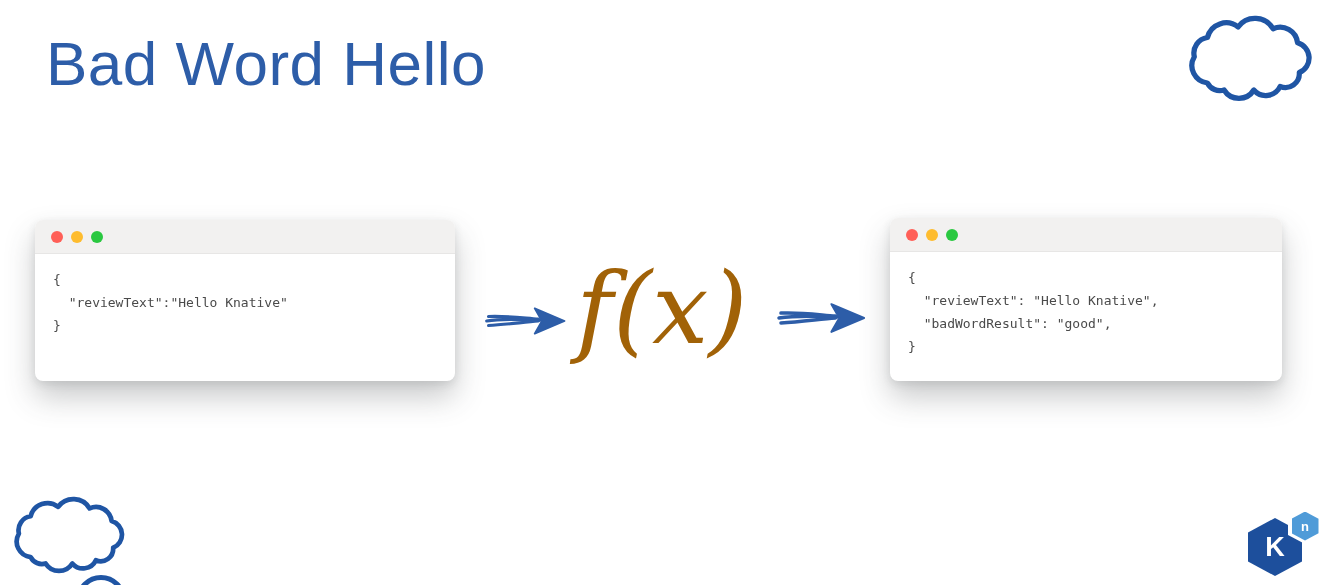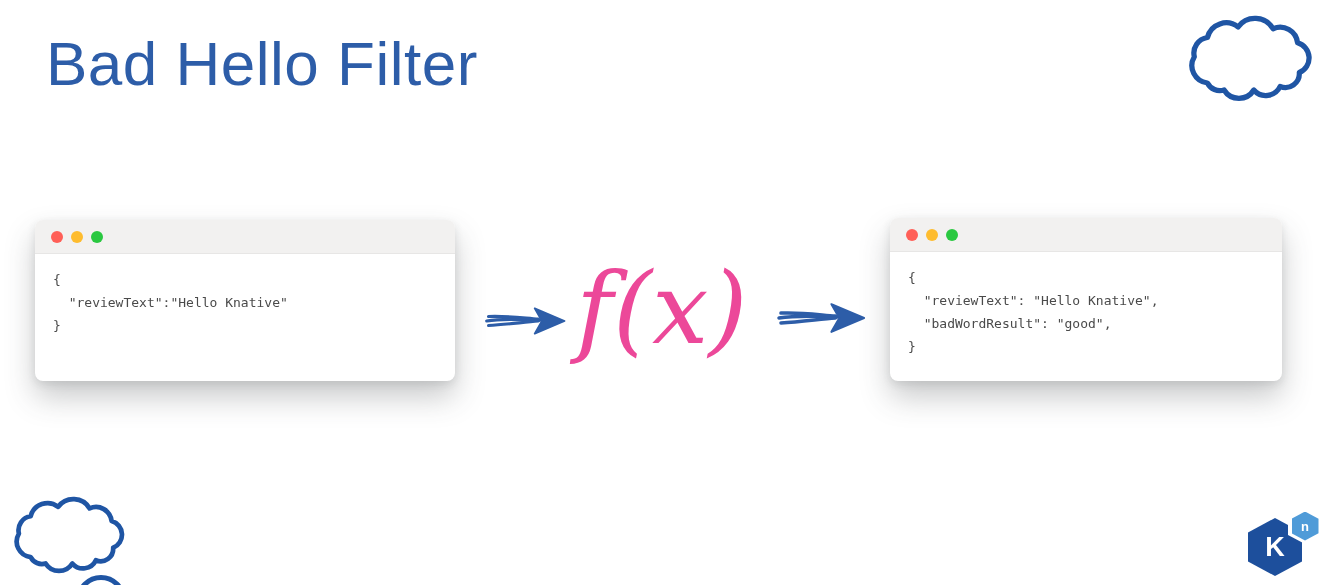--- a/index.html
+++ b/index.html
@@ -73,21 +73,21 @@
   }
   .code .line { display: block; white-space: pre; }
 
   .fx {
     position: absolute;
     left: 576px;
     top: 246px;
     font-family: "DejaVu Serif", serif;
     font-style: italic;
     font-size: 100px;
-    color: #ec4899;
+    color: #a16207;
     line-height: 1.25;
   }
 
   .sketch-arrow { position: absolute; }
   .sketch-arrow .shaft { fill: none; stroke: #2d5da8; stroke-width: 3.5; stroke-linecap: round; }
   .sketch-arrow .head  { fill: #2d5da8; stroke: #2d5da8; stroke-width: 2; stroke-linejoin: round; }
   .arrow-1 { left: 484px; top: 300px; width: 86px; height: 42px; }
   .arrow-2 { left: 776px; top: 296px; width: 94px; height: 44px; }
 
   .knative-logo { position: absolute; left: 1248px; top: 508px; width: 78px; height: 68px; }
@@ -110,21 +110,21 @@
     width: 27px; height: 29px;
     background: #4f9bd8;
   }
   .hex-small span { color: #ffffff; font-weight: bold; font-size: 13px; }
 </style>
 </head>
 <body>
 
 <div class="slide">
 
-  <h1 class="title">Bad Hello Filter</h1>
+  <h1 class="title">Bad Word Hello</h1>
 
   <svg class="cloud cloud-tr" viewBox="-10 -8 165 112" aria-hidden="true">
     <path d="M25 80
              a 20 20 0 0 1 -15 -30
              a 18 18 0 0 1 15 -22
              a 22 22 0 0 1 35 -12
              a 24 24 0 0 1 40 2
              a 20 20 0 0 1 28 16
              a 18 18 0 0 1 2 34
              a 16 16 0 0 1 -22 16

